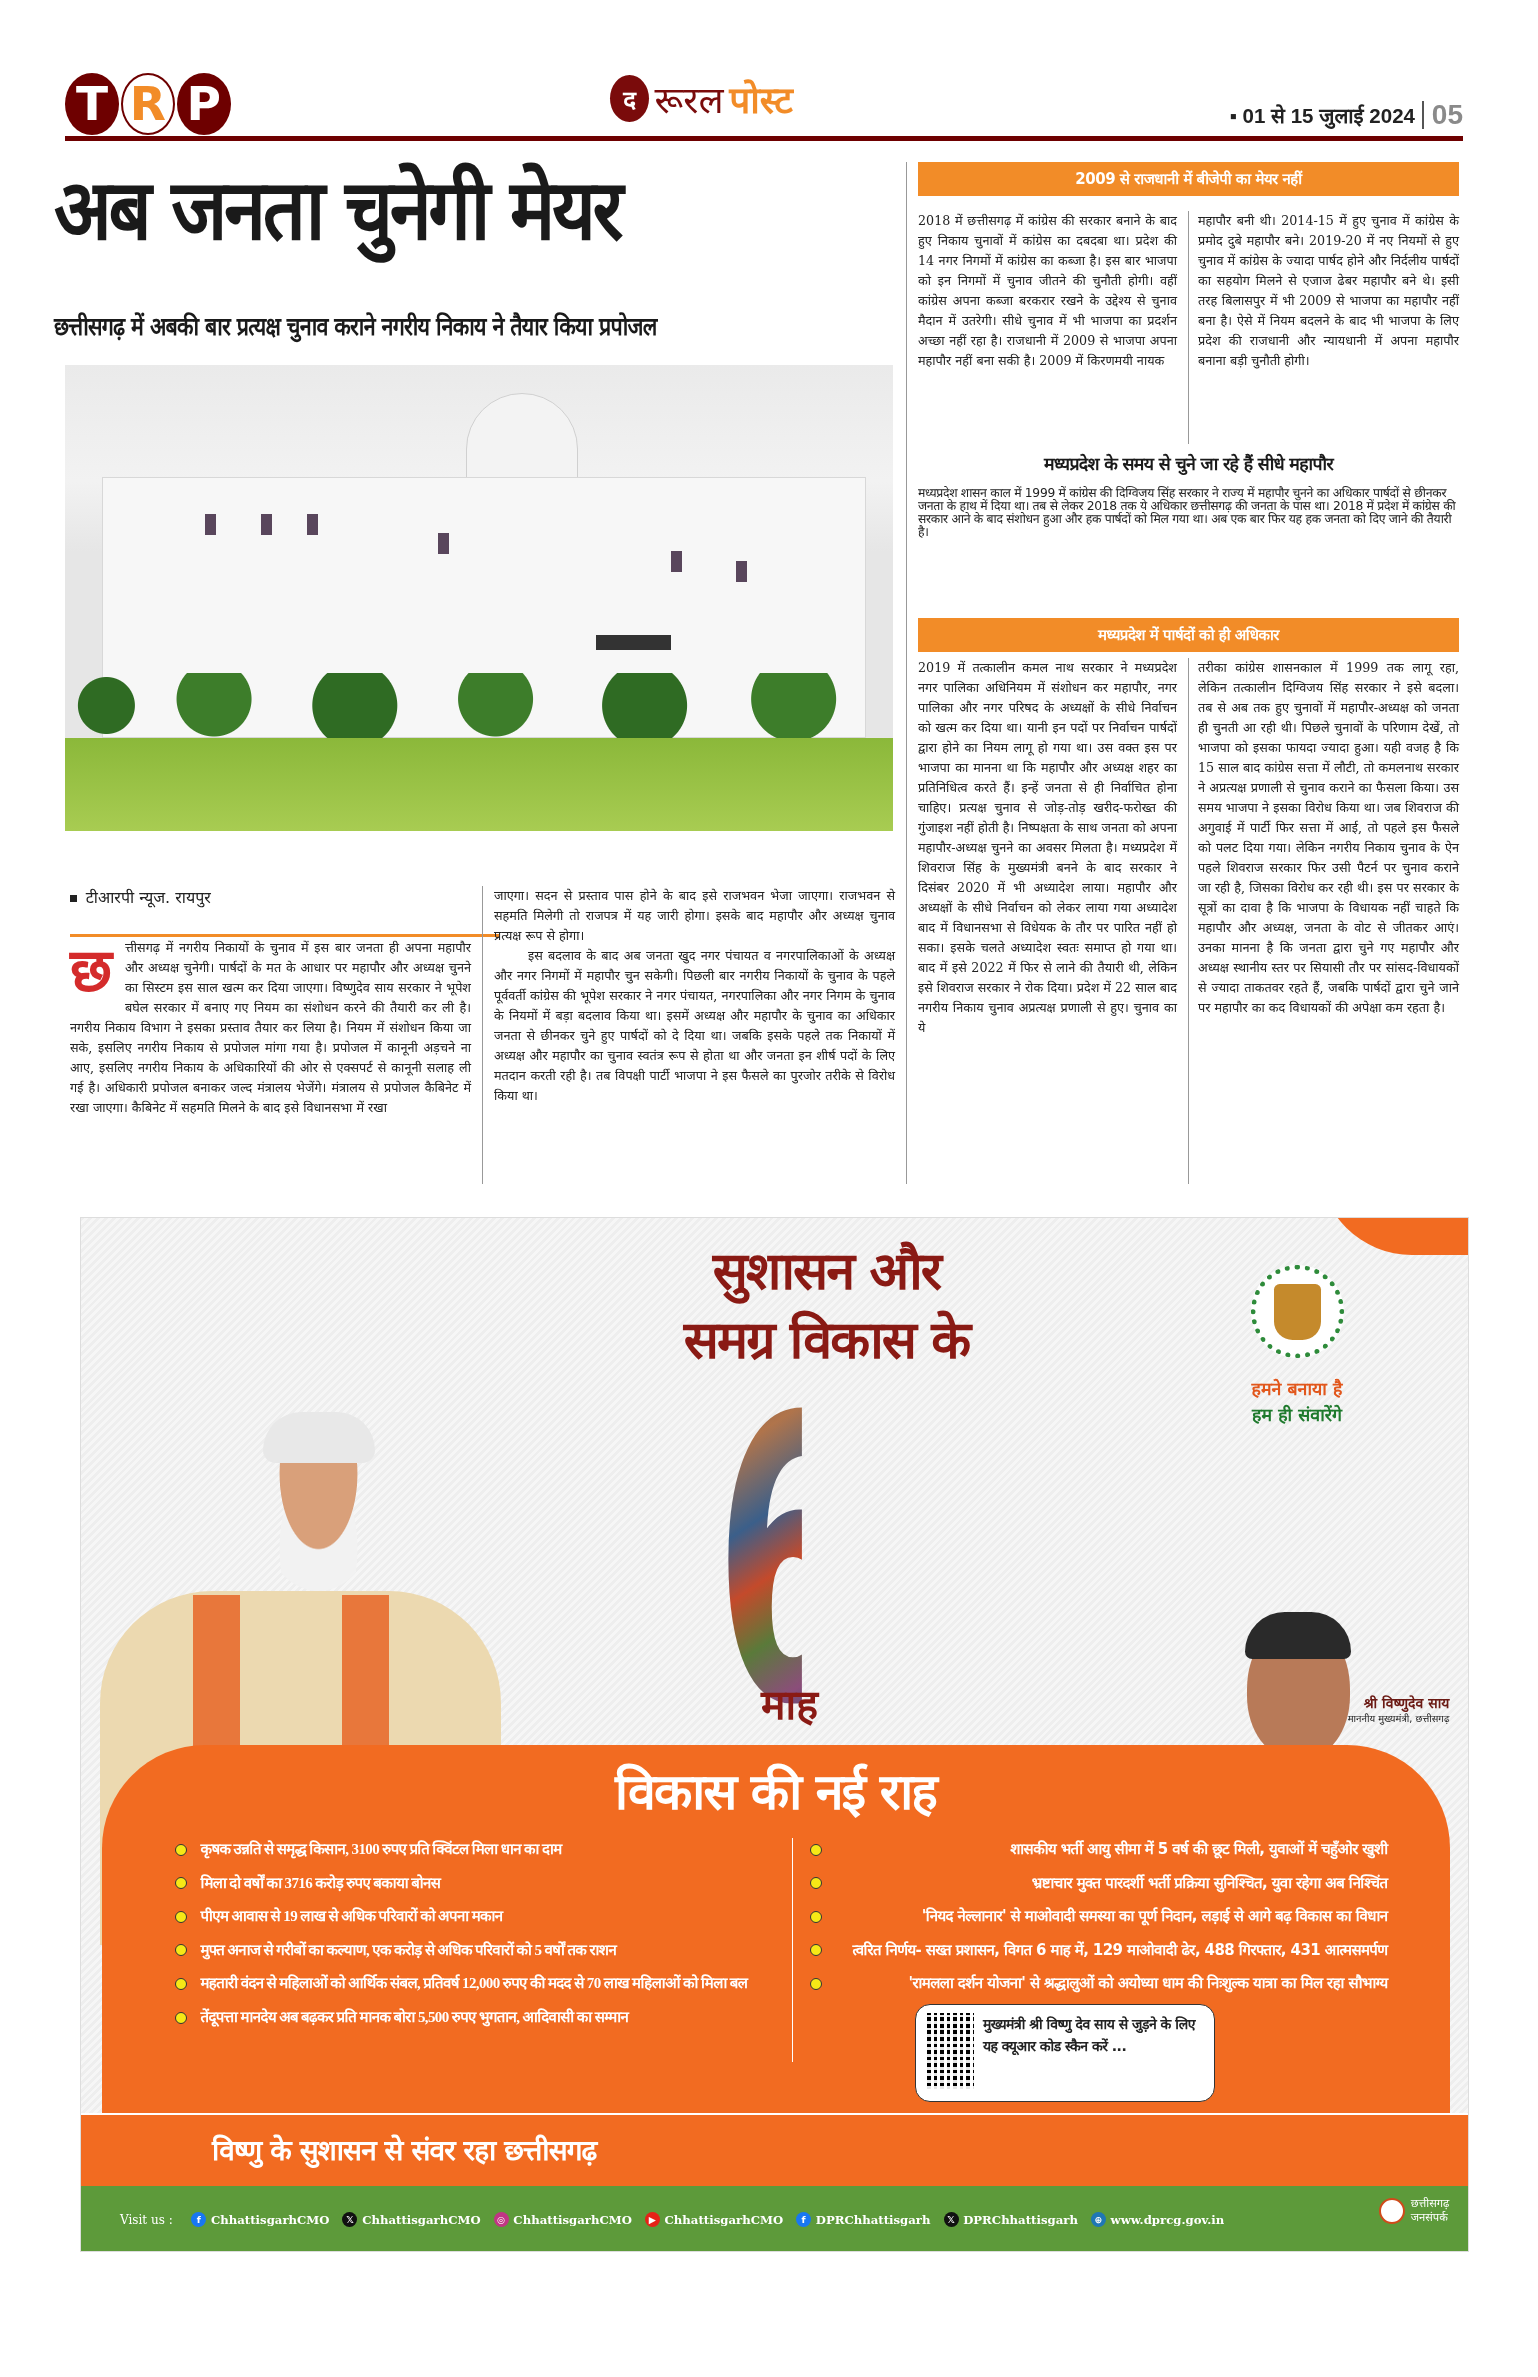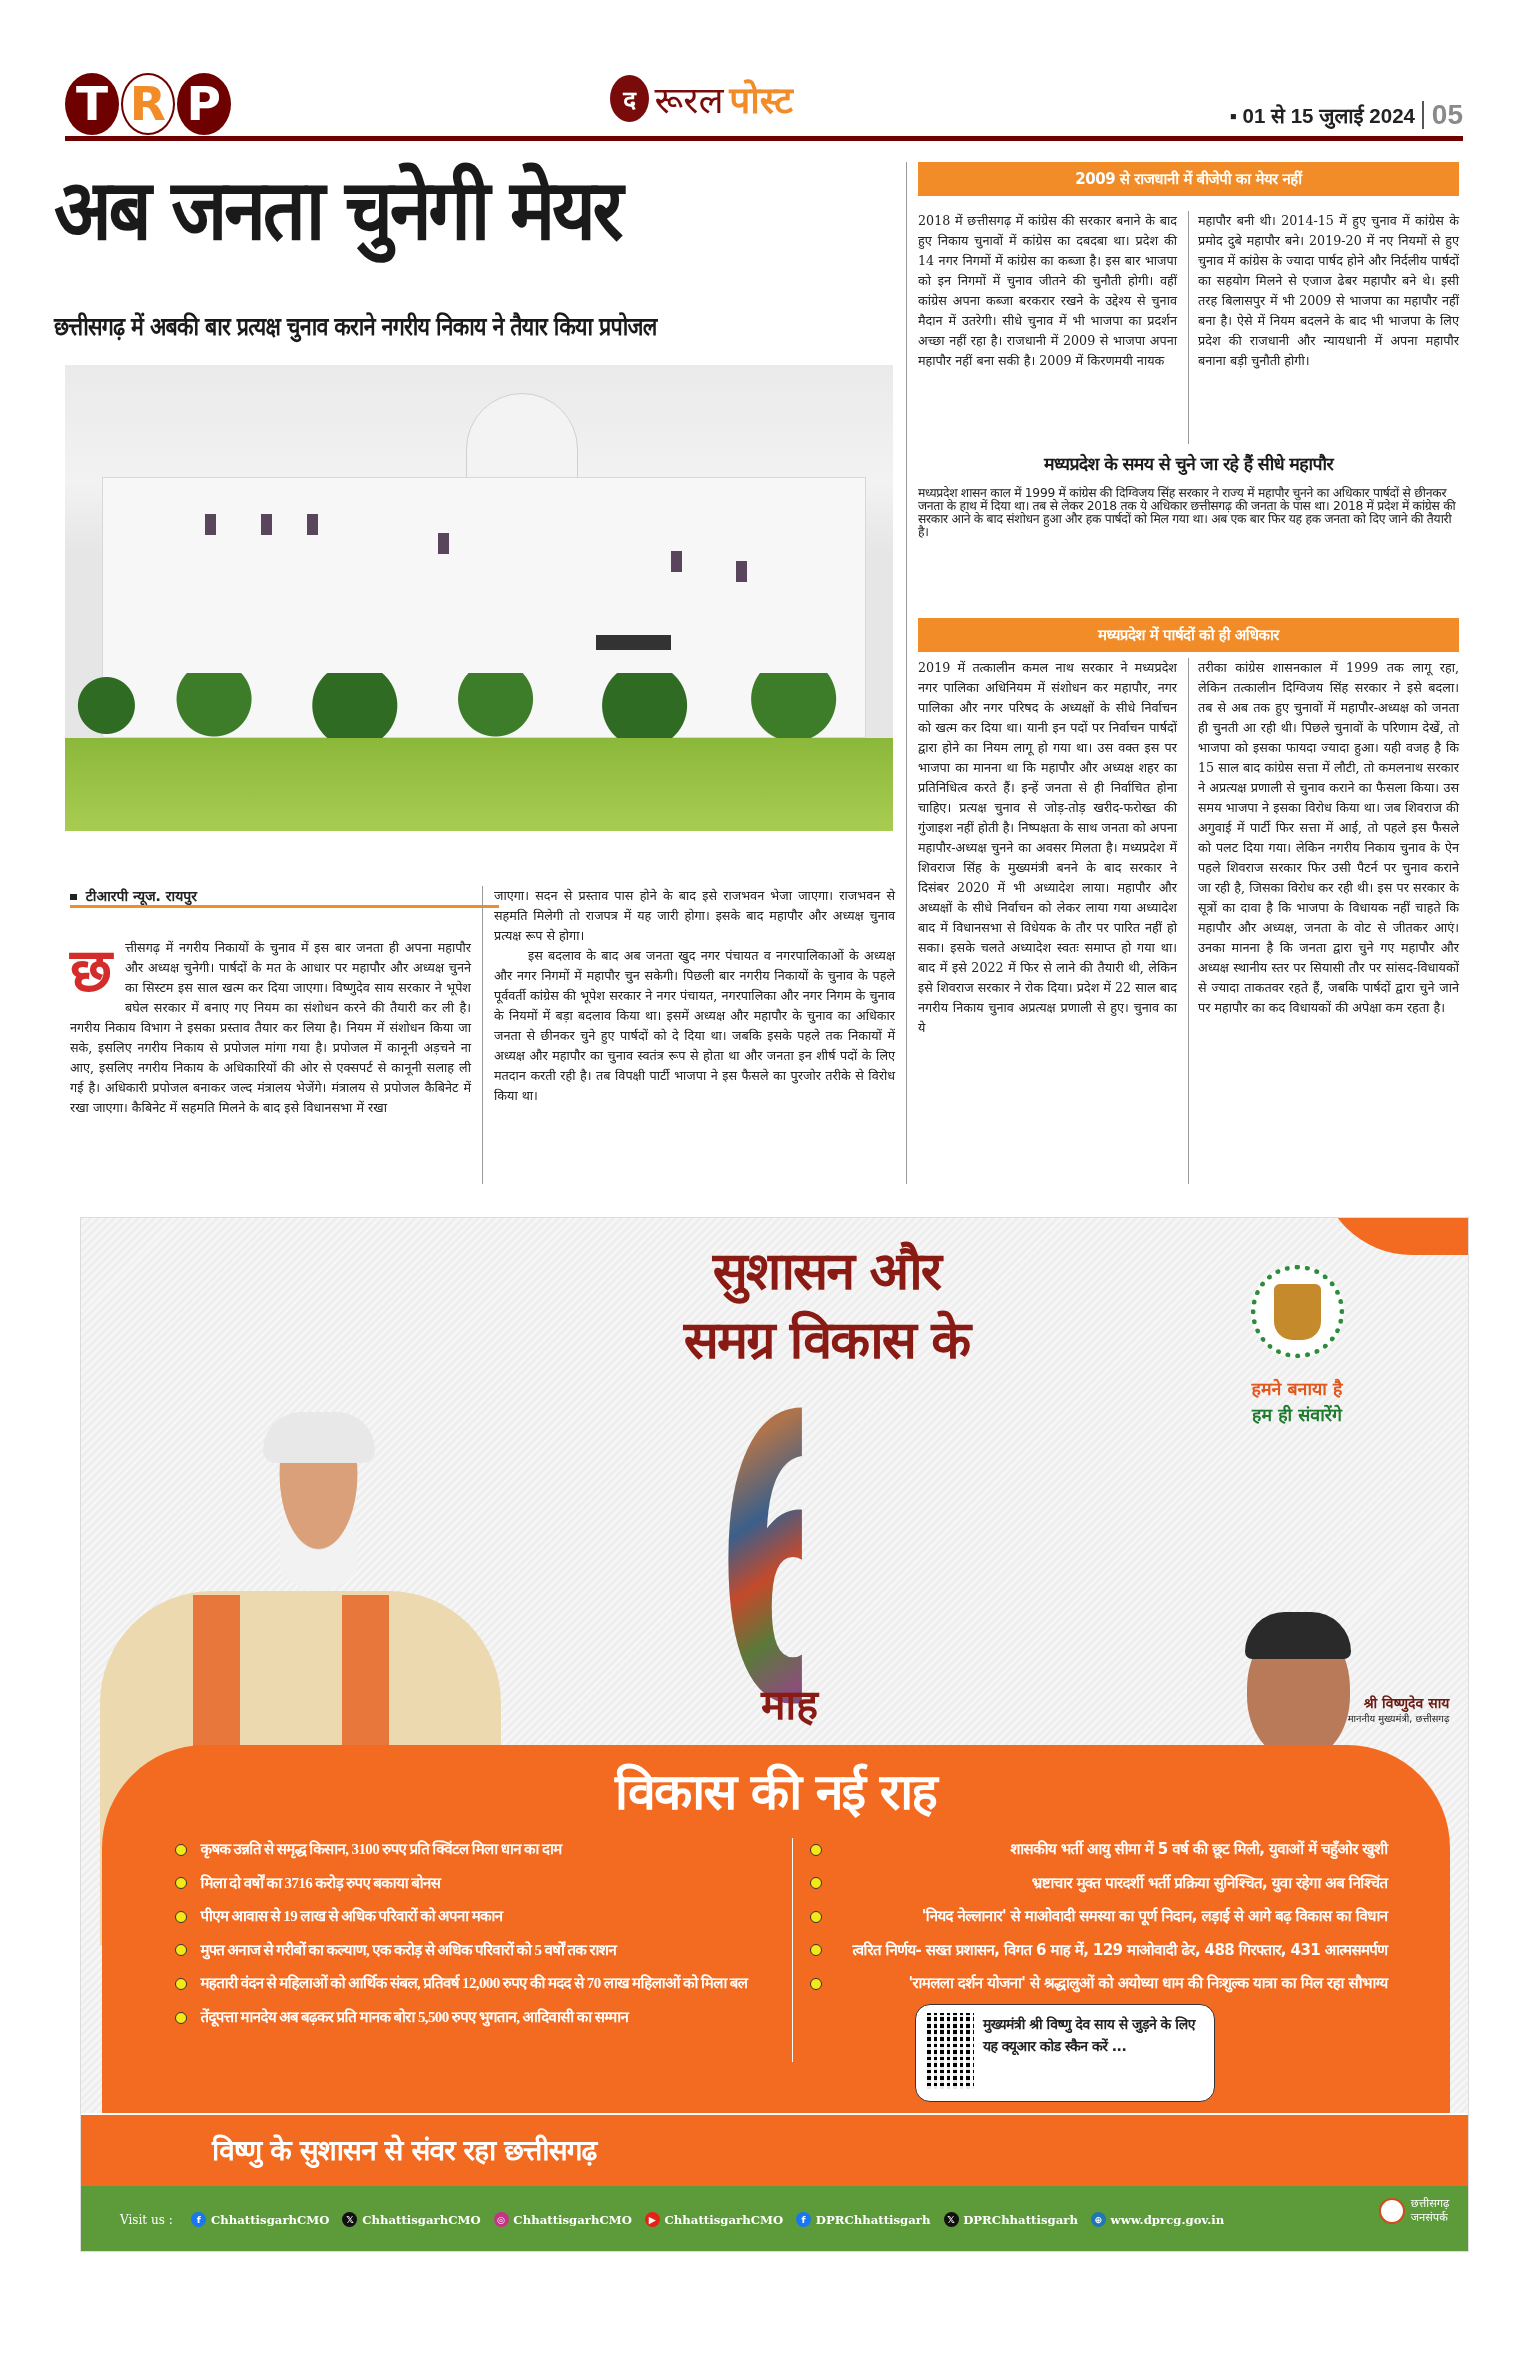--- a/index.html
+++ b/index.html
@@ -27,21 +27,21 @@
   
   .photo { position: absolute; left: 65px; top: 365px; width: 828px; height: 466px; overflow: hidden; background: linear-gradient(#eaeaea 0%, #f2f2f2 25%, #e6e6e6 40%); }
   .photo .building { position: absolute; left: 37px; top: 112px; width: 764px; height: 261px; background: #f7f7f7; border: 0.9px solid #d8d8d8; }
   .photo .dome { position: absolute; left: 401px; top: 28px; width: 112px; height: 103px; background: #f3f3f3; border-radius: 56px 56px 0 0; border: 0.9px solid #d0d0d0; }
   .photo .win { position: absolute; width: 11.2px; height: 20.5px; background: #59465c; }
   .photo .trees { position: absolute; left: 0; top: 308px; width: 100%; height: 65px; background: radial-gradient(circle at 5% 50%, #2f6b23 28px, transparent 29px), radial-gradient(circle at 18% 40%, #3d7d2a 37px, transparent 38px), radial-gradient(circle at 35% 50%, #2f6b23 42px, transparent 43px), radial-gradient(circle at 52% 40%, #3d7d2a 37px, transparent 38px), radial-gradient(circle at 70% 50%, #2f6b23 42px, transparent 43px), radial-gradient(circle at 88% 40%, #3d7d2a 42px, transparent 43px); }
   .photo .lawn { position: absolute; left: 0; top: 373px; width: 100%; height: 93px; background: linear-gradient(#8bb83a, #a8cc52); }
   .photo .sign { position: absolute; left: 531px; top: 270px; width: 75px; height: 15px; background: #333; }
 
   
-  .byline { position: absolute; left: 70px; top: 886px; width: 429px; font-size: 14px; font-weight: bold; color: #222; padding-bottom: 0; border-bottom: 3.7px solid #f28c28; }
+  .byline { position: absolute; left: 70px; top: 886px; width: 429px; font-size: 16px; font-weight: normal; color: #222; padding-bottom: 26px; border-bottom: 3.7px solid #f28c28; }
   .byline .bullet { display: inline-block; width: 6.5px; height: 6.5px; background: #222; margin-right: 9.3px; vertical-align: middle; }
 
   .col { position: absolute; font-family: "DejaVu Serif", serif; font-size: 12.7px; line-height: 20px; text-align: justify; color: #222; }
   .col p { text-indent: 0; }
   .col p.indent { text-indent: 34px; }
   .dropcap { float: left; font-family: "DejaVu Sans", sans-serif; font-weight: bold; font-size: 60px; line-height: 60px; color: #d42b2b; margin: 1.9px 13px 0 0; }
 
   .col-1 { left: 70px; top: 938px; width: 401px; }
   .col-2 { left: 494px; top: 886px; width: 401px; }
 

